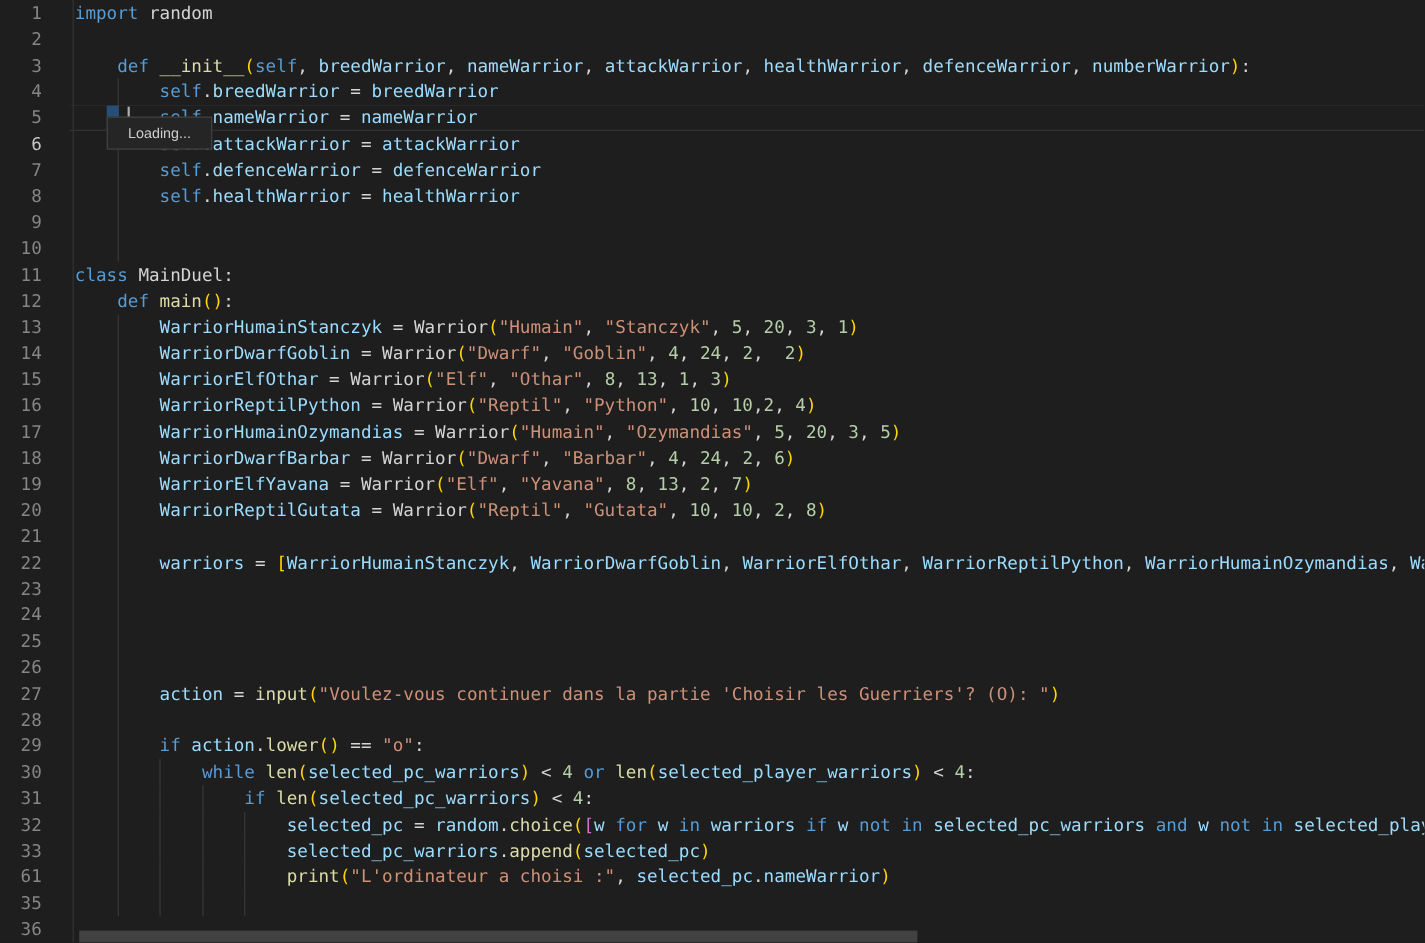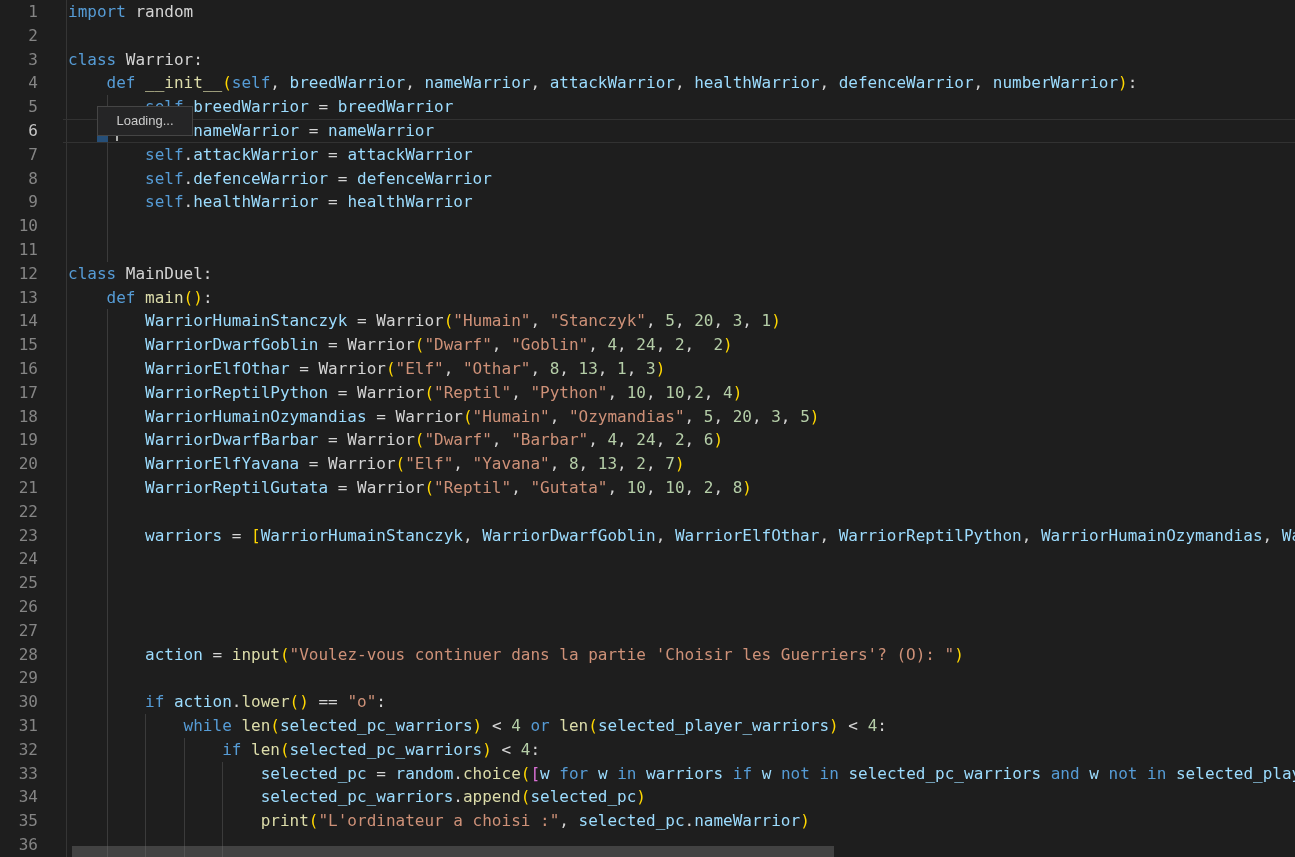--- a/index.html
+++ b/index.html
@@ -102,29 +102,28 @@
       <div class="gutter-line">24</div>
       <div class="gutter-line">25</div>
       <div class="gutter-line">26</div>
       <div class="gutter-line">27</div>
       <div class="gutter-line">28</div>
       <div class="gutter-line">29</div>
       <div class="gutter-line">30</div>
       <div class="gutter-line">31</div>
       <div class="gutter-line">32</div>
       <div class="gutter-line">33</div>
-      <div class="gutter-line">34</div>
+      <div class="gutter-line">61</div>
       <div class="gutter-line">35</div>
       <div class="gutter-line">36</div>
     </div>
   <div id="gutter-border"></div>
   <div id="code-area">
       <div class="code-line"><span class="code-text"><span class="t-kw">import</span><span class="t-pl"> random</span></span></div>
       <div class="code-line"><span class="code-text"></span></div>
-      <div class="code-line"><span class="code-text"><span class="t-kw">class</span><span class="t-pl"> Warrior:</span></span></div>
       <div class="code-line"><span class="code-text"><span class="t-pl">    </span><span class="t-kw">def</span><span class="t-pl"> </span><span class="t-fn">__init__</span><span class="t-b1">(</span><span class="t-kw">self</span><span class="t-pl">, </span><span class="t-vr">breedWarrior</span><span class="t-pl">, </span><span class="t-vr">nameWarrior</span><span class="t-pl">, </span><span class="t-vr">attackWarrior</span><span class="t-pl">, </span><span class="t-vr">healthWarrior</span><span class="t-pl">, </span><span class="t-vr">defenceWarrior</span><span class="t-pl">, </span><span class="t-vr">numberWarrior</span><span class="t-b1">)</span><span class="t-pl">:</span></span></div>
       <div class="code-line"><span class="guide" style="left: 43.532px;"></span><span class="code-text"><span class="t-pl">        </span><span class="t-kw">self</span><span class="t-pl">.</span><span class="t-vr">breedWarrior</span><span class="t-pl"> = </span><span class="t-vr">breedWarrior</span></span></div>
       <div class="code-line current"><span class="guide" style="left: 43.532px;"></span><span id="selection-box" style="left: 33.899px; width: 10.633px;"></span><span id="caret" style="left: 53.165px;"></span><span class="code-text"><span class="t-pl">        </span><span class="t-kw">self</span><span class="t-pl">.</span><span class="t-vr">nameWarrior</span><span class="t-pl"> = </span><span class="t-vr">nameWarrior</span></span></div>
       <div class="code-line"><span class="guide" style="left: 43.532px;"></span><span class="code-text"><span class="t-pl">        </span><span class="t-kw">self</span><span class="t-pl">.</span><span class="t-vr">attackWarrior</span><span class="t-pl"> = </span><span class="t-vr">attackWarrior</span></span></div>
       <div class="code-line"><span class="guide" style="left: 43.532px;"></span><span class="code-text"><span class="t-pl">        </span><span class="t-kw">self</span><span class="t-pl">.</span><span class="t-vr">defenceWarrior</span><span class="t-pl"> = </span><span class="t-vr">defenceWarrior</span></span></div>
       <div class="code-line"><span class="guide" style="left: 43.532px;"></span><span class="code-text"><span class="t-pl">        </span><span class="t-kw">self</span><span class="t-pl">.</span><span class="t-vr">healthWarrior</span><span class="t-pl"> = </span><span class="t-vr">healthWarrior</span></span></div>
       <div class="code-line"><span class="guide" style="left: 43.532px;"></span></div>
       <div class="code-line"><span class="guide" style="left: 43.532px;"></span><span class="code-text"></span></div>
       <div class="code-line"><span class="code-text"><span class="t-kw">class</span><span class="t-pl"> MainDuel:</span></span></div>
       <div class="code-line"><span class="code-text"><span class="t-pl">    </span><span class="t-kw">def</span><span class="t-pl"> </span><span class="t-fn">main</span><span class="t-b1">()</span><span class="t-pl">:</span></span></div>

